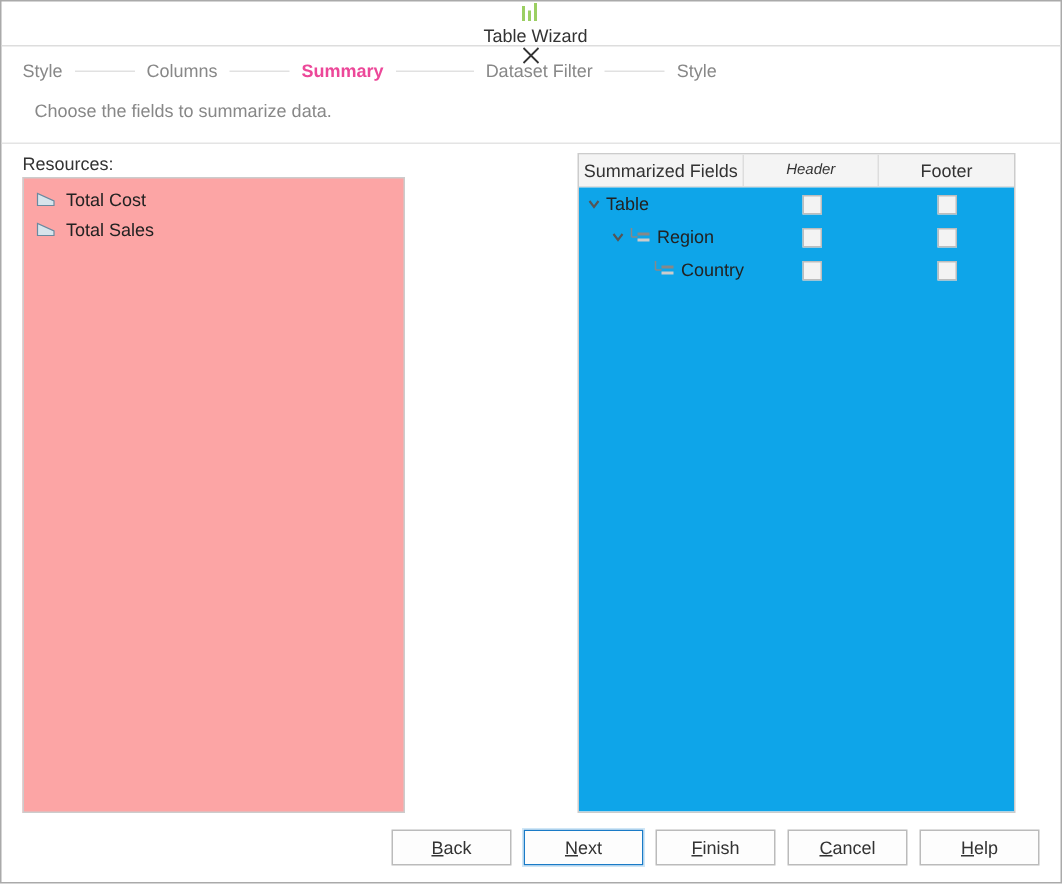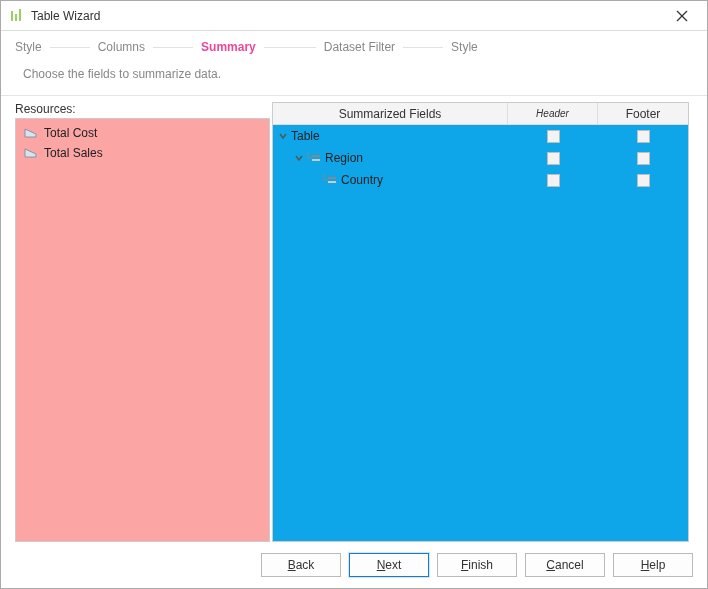--- a/index.html
+++ b/index.html
@@ -16,20 +16,21 @@
     flex-direction: column;
   }
 
   
   .titlebar {
     height: 30px;
     display: flex;
     align-items: center;
     padding: 0 8px;
     border-bottom: 1px solid #ddd;
+    flex-direction: column;
   }
   .titlebar .app-icon svg { display: block; }
   .titlebar .title {
     margin-left: 6px;
     font-size: 12px;
     color: #333;
   }
   .titlebar .spacer { flex: 1; }
   .titlebar .close {
     width: 34px;
@@ -72,22 +73,22 @@
     padding: 4px 16px 14px 22px;
     color: #888;
     font-size: 12px;
     border-bottom: 1px solid #e4e4e4;
   }
 
   
   .main {
     flex: 1;
     display: flex;
-    padding: 6px 18px 0 14px;
-    gap: 2px;
+    padding: 6px 30px 0 14px;
+    gap: 18px;
     min-height: 0;
   }
 
   .resources-col {
     width: 255px;
     display: flex;
     flex-direction: column;
   }
   .resources-label {
     font-size: 12px;
@@ -108,20 +109,21 @@
     padding: 1px 6px;
     height: 20px;
     cursor: default;
   }
   .res-item .txt { font-size: 12px; color: #222; }
 
   .right-col {
     flex: 1;
     display: flex;
     flex-direction: column;
+    align-items: flex-end;
   }
   .fields-table {
     flex: 1;
     border: 1px solid #ccc;
     display: flex;
     flex-direction: column;
     overflow: hidden;
   }
   .ft-head {
     display: flex;

